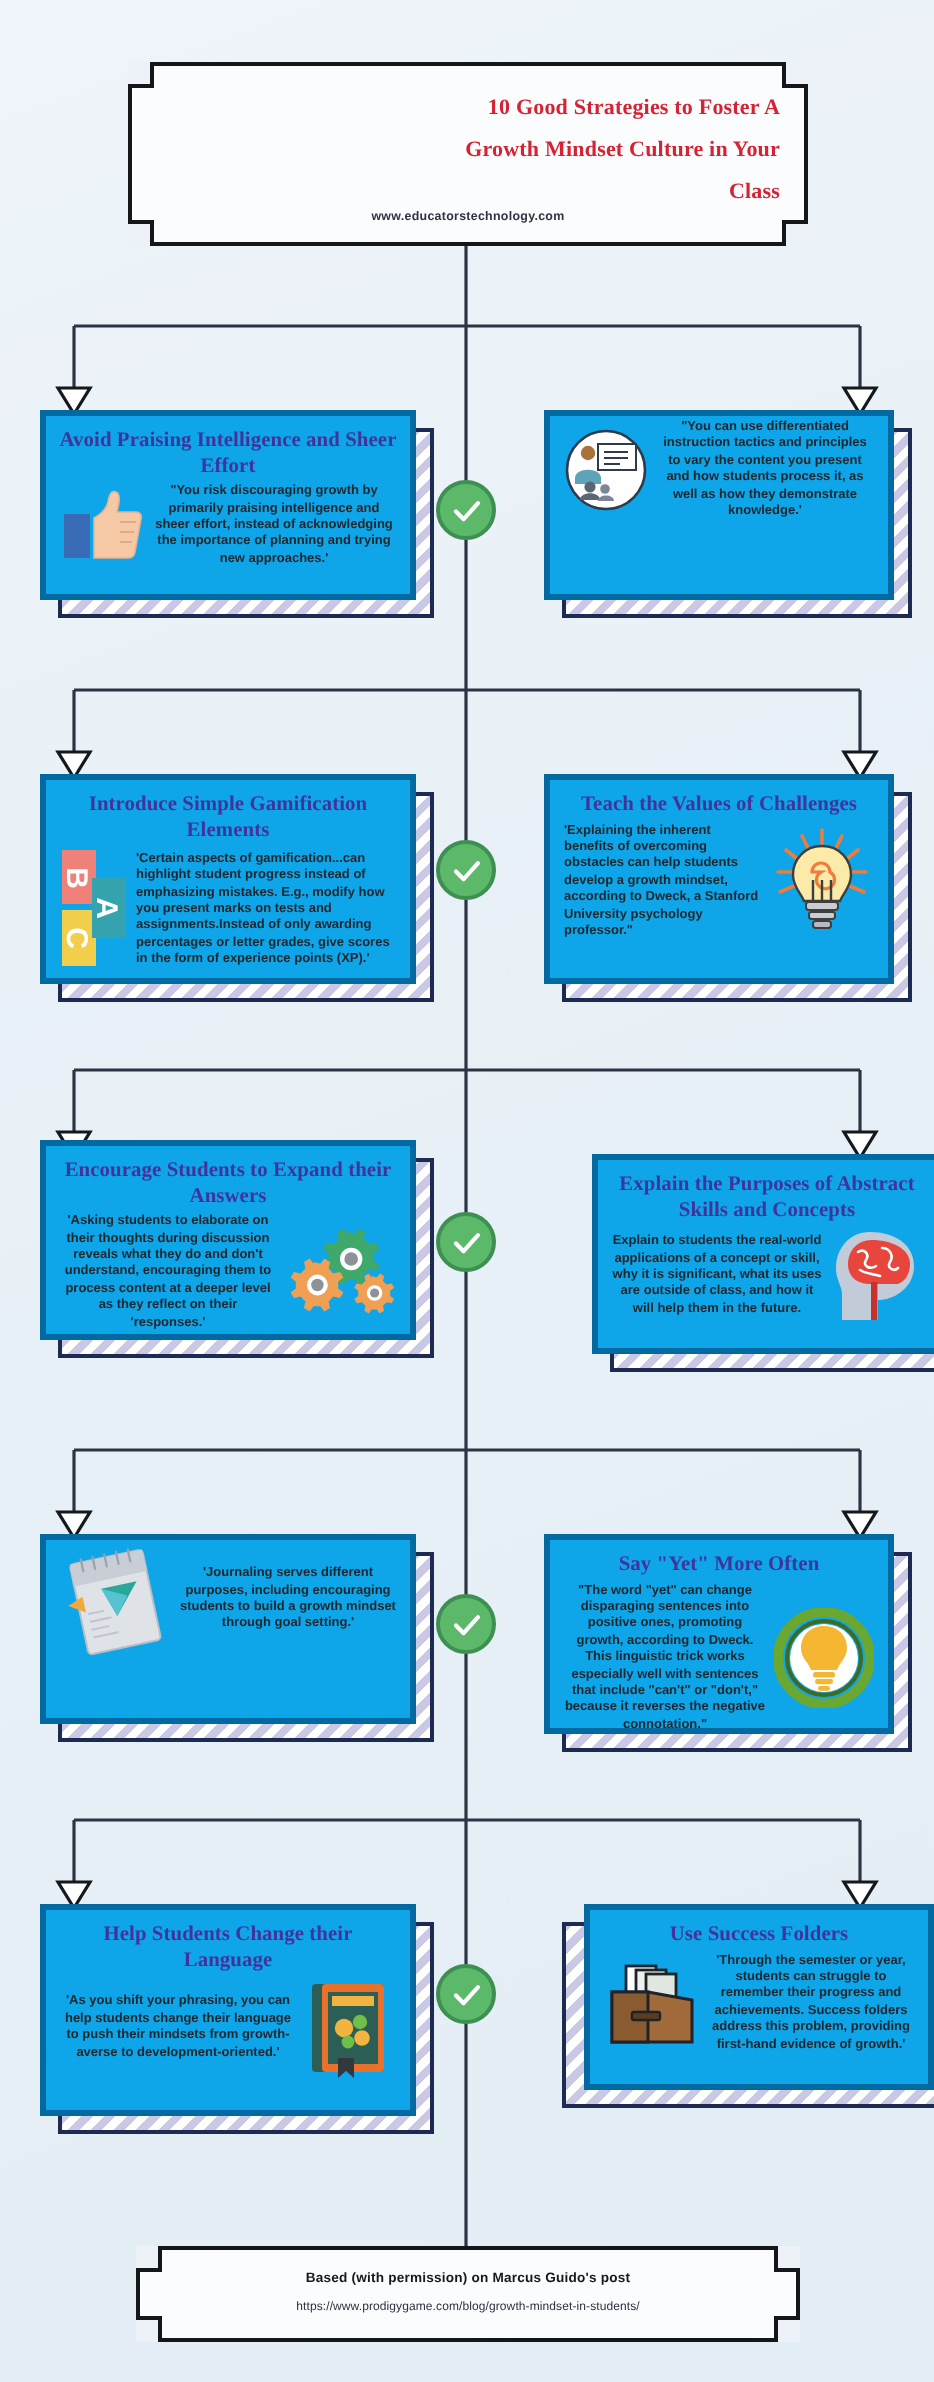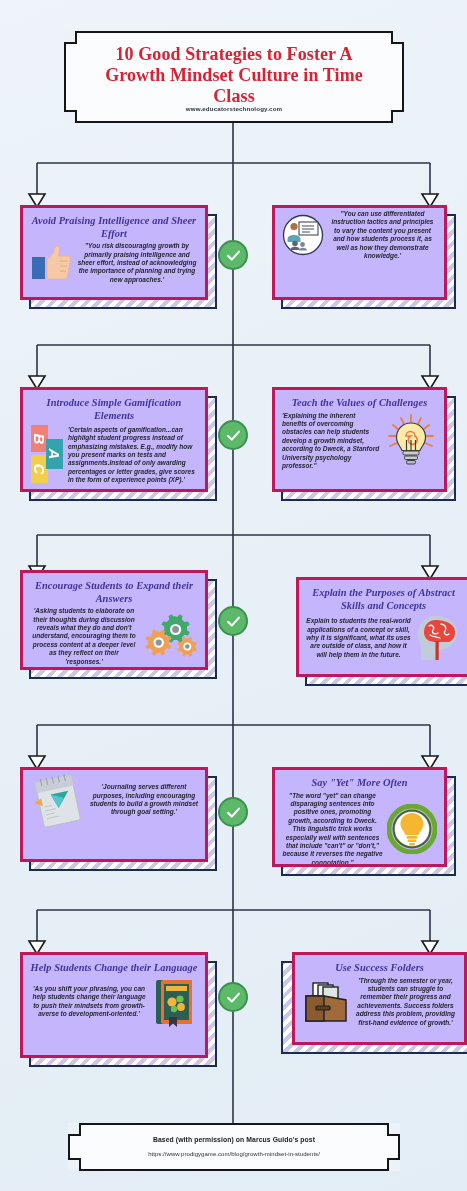--- a/index.html
+++ b/index.html
@@ -24,24 +24,24 @@
   }
   .notch-box::before,.notch-box::after{content:"";position:absolute;background:#ecf2f8;}
   .nc{position:absolute;width:11px;height:11px;background:#ecf2f8;border:0;}
   .nc.tl{left:-2px;top:-2px;border-right:2px solid #15161a;border-bottom:2px solid #15161a;}
   .nc.tr{right:-2px;top:-2px;border-left:2px solid #15161a;border-bottom:2px solid #15161a;}
   .nc.bl{left:-2px;bottom:-2px;border-right:2px solid #15161a;border-top:2px solid #15161a;}
   .nc.br{right:-2px;bottom:-2px;border-left:2px solid #15161a;border-top:2px solid #15161a;}
 
   .main-title{
     position:absolute;left:12px;right:12px;top:11px;
-    text-align:center;
+    text-align:right;
     font-family:"Liberation Serif",serif;
     font-weight:bold;
-    font-size:18px;
+    font-size:11px;
     line-height:21px;
     color:#d62334;
     letter-spacing:.1px;
   }
   .site-url{
     position:absolute;left:0;right:0;bottom:9px;text-align:center;
     font-size:6.2px;color:#2c3442;letter-spacing:.15px;font-weight:bold;
   }
 
   
@@ -50,25 +50,24 @@
     position:absolute;left:9px;top:9px;width:100%;height:100%;
     background:
       repeating-linear-gradient(-45deg,
         #ffffff 0px,#ffffff 4px,
         #c9c9e6 4px,#c9c9e6 8px);
     border:2px solid #1d2a52;
     box-sizing:border-box;
   }
   .card-body{
     position:relative;width:100%;height:100%;
-    background:#c4b5fd;
-    border:3px solid #be185d;
+    background:#0ea5e9;
+    border:3px solid #0369a1;
     box-sizing:border-box;
     overflow:hidden;
-    font-style:italic;
   }
   .card-title{
     text-align:center;
     font-family:"Liberation Serif",serif;
     font-weight:bold;
     color:#40339c;
     font-size:10.4px;
     line-height:12.6px;
     padding:7px 6px 0 6px;
     letter-spacing:.05px;
@@ -157,21 +156,21 @@
   </svg>
 
   <div class="header-wrap">
     <div class="notch-box">
       <span class="nc tl"></span>
       <span class="nc tr"></span>
       <span class="nc bl"></span>
       <span class="nc br"></span>
       <div class="main-title">
         <div>10  Good Strategies to Foster A</div>
-        <div>Growth Mindset Culture in Time</div>
+        <div>Growth Mindset Culture in Your</div>
         <div>Class</div>
       </div>
       <div class="site-url">www.educatorstechnology.com</div>
     </div>
   </div>
 
   <div class="card" style="left:20px;top:205px;width:188px;height:95px;">
     <div class="card-shadow"></div>
     <div class="card-body">
       <div class="card-title">Avoid Praising Intelligence and Sheer Effort</div>

